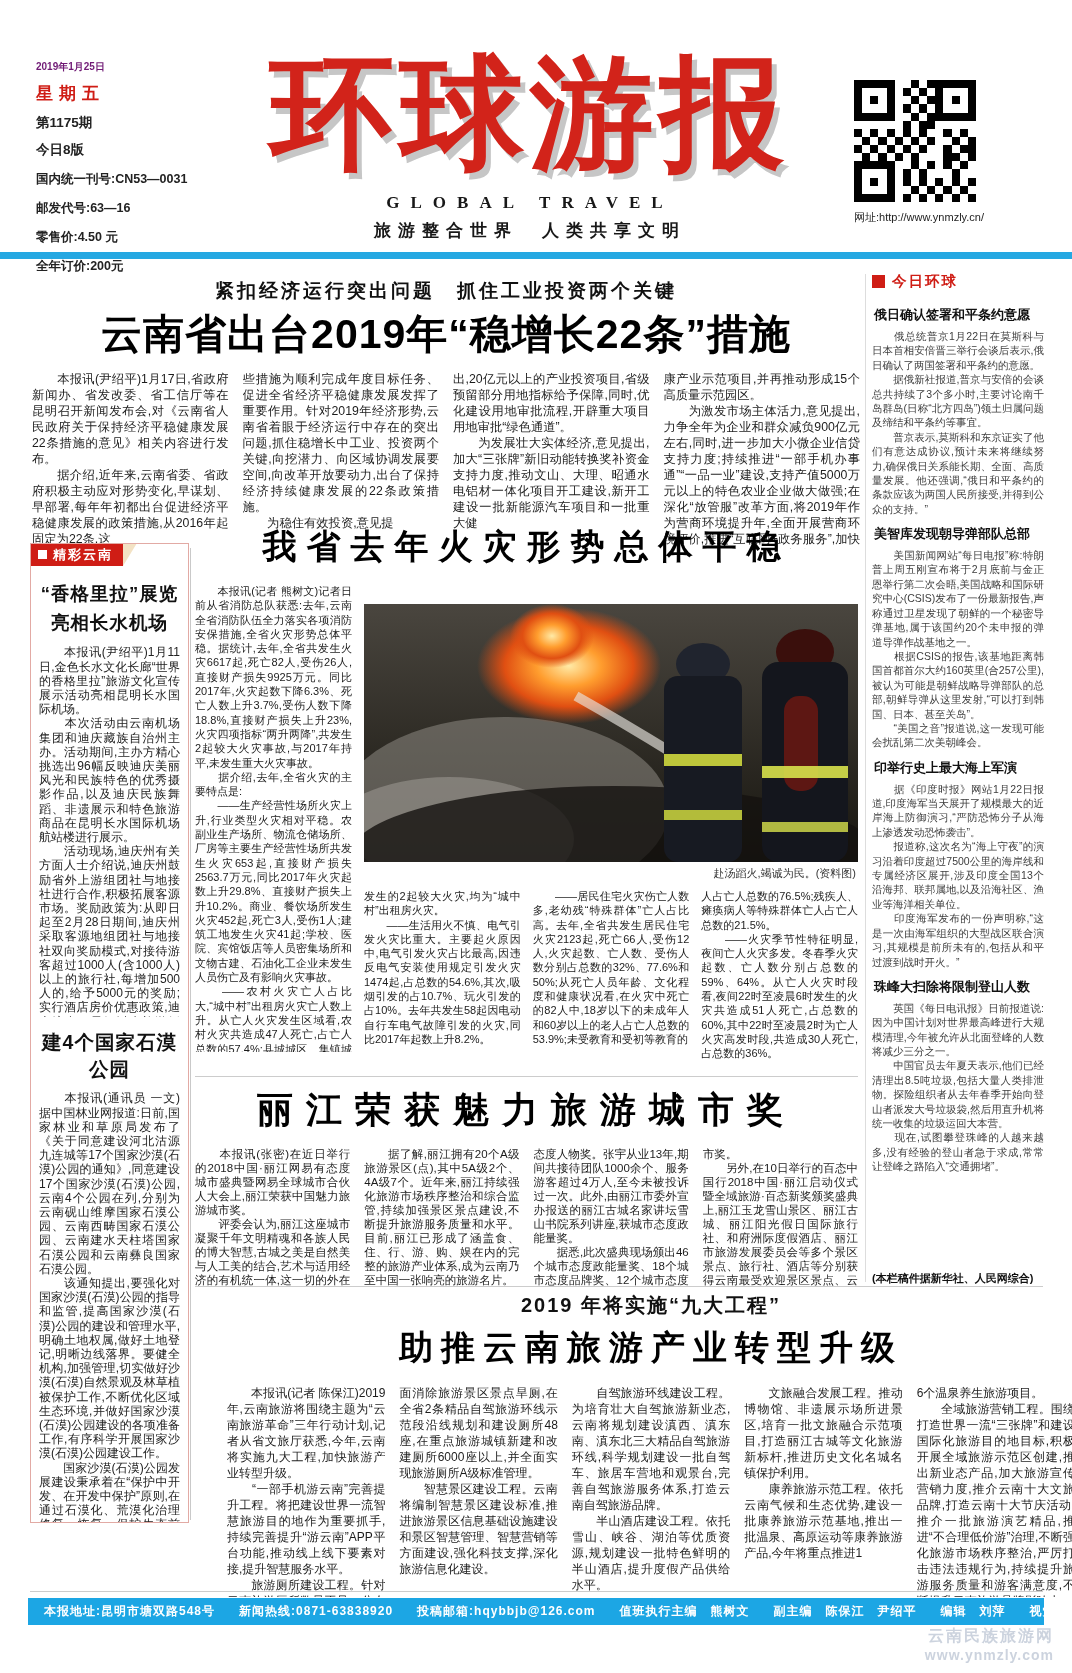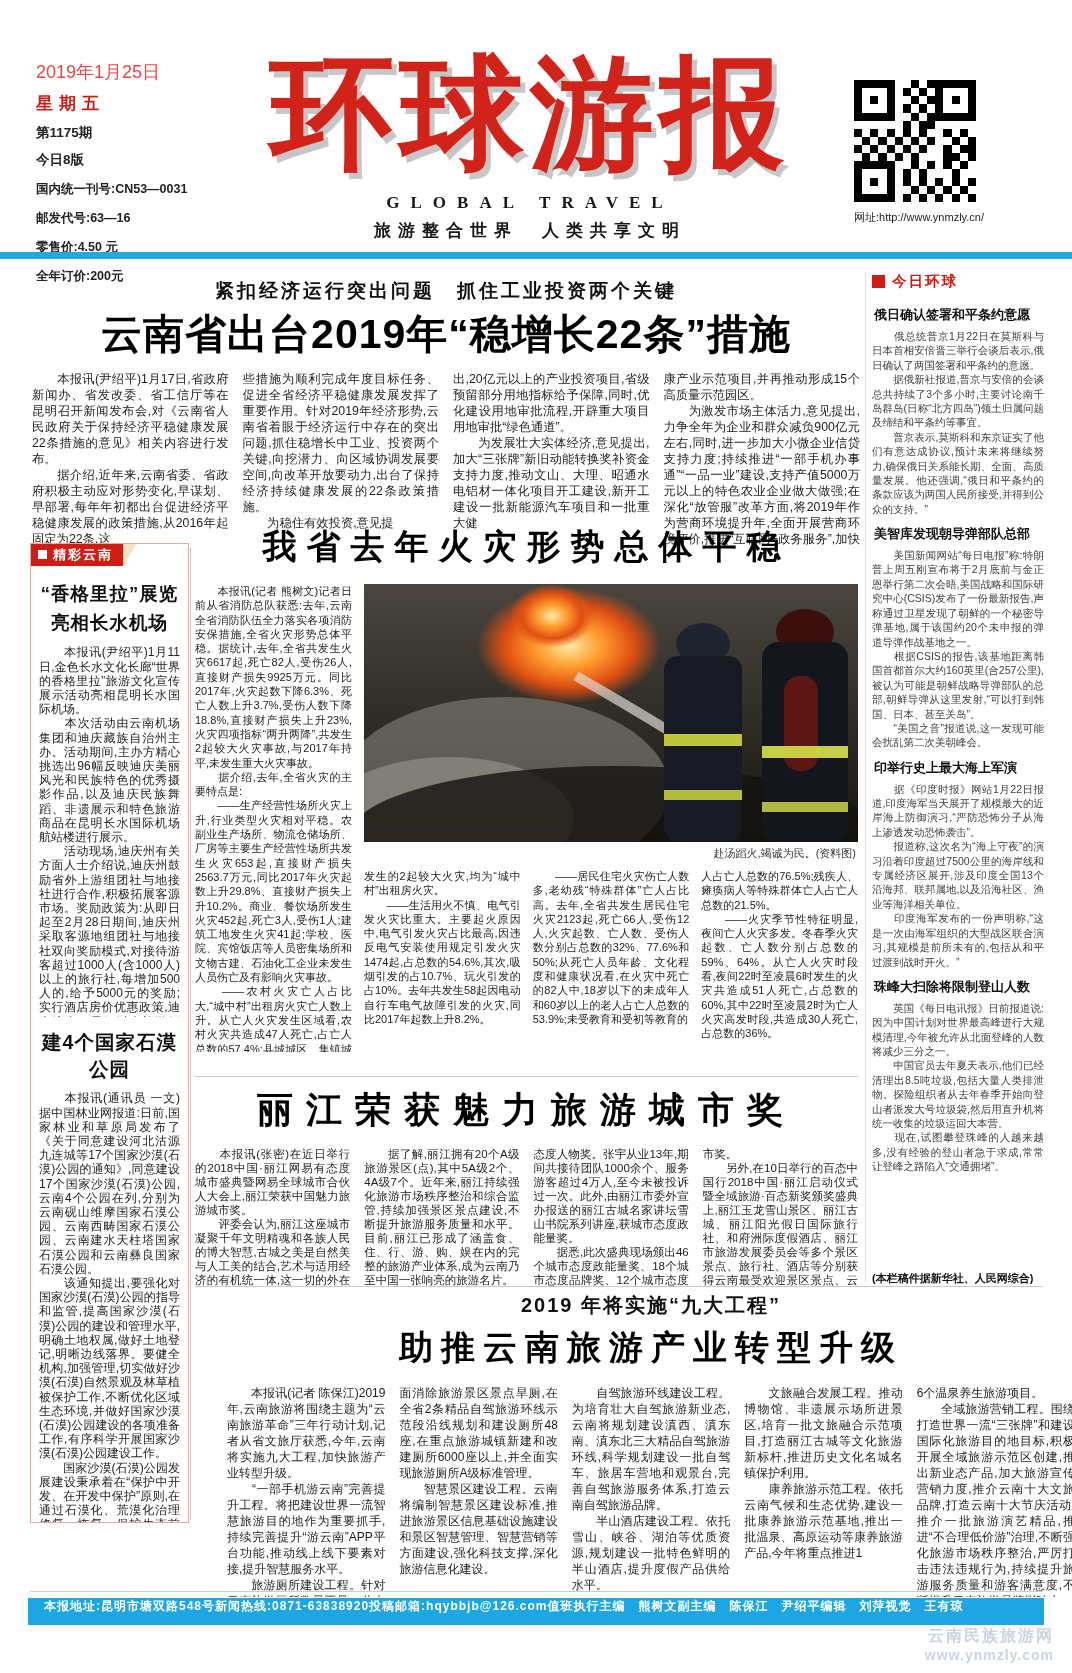--- a/index.html
+++ b/index.html
@@ -3,21 +3,21 @@
 <meta charset="utf-8">
 <style>
   html,body{margin:0;padding:0;background:#e8e8e8;}
   .page{position:relative;width:1072px;height:1673px;background:#ffffff;overflow:hidden;
         font-family:"Liberation Sans","DejaVu Sans",sans-serif;color:#1a1a1a;}
   .txt{white-space:pre-line;text-align:justify;}
 
   
   .masthead{position:absolute;left:30px;top:52px;width:1012px;height:198px;}
   .mh-left{position:absolute;left:6px;top:8px;width:210px;}
-  .mh-date{font-size:18px;font-weight:normal;color:#ef4444;}
+  .mh-date{font-size:10px;font-weight:bold;color:#701a75;}
   .mh-weekday{font-size:17px;font-weight:900;color:#cf1d15;letter-spacing:6px;margin-top:8px;}
   .mh-issue,.mh-pages{font-size:13.5px;font-weight:bold;color:#222;margin-top:9px;}
   .mh-meta{font-size:12.5px;font-weight:bold;color:#222;margin-top:12px;}
   .mh-center{position:absolute;left:210px;top:-6px;width:580px;text-align:center;}
   .mh-title{font-family:"Liberation Serif","DejaVu Serif",serif;font-size:124px;line-height:1.12;
             font-weight:900;color:#d2231a;letter-spacing:6px;text-shadow:5px 6px 0 #c6c6c6;}
   .mh-en{font-family:"Liberation Serif","DejaVu Serif",serif;font-size:17px;letter-spacing:11px;
          color:#181818;margin-top:8px;font-weight:bold;}
   .mh-slogan{font-size:17px;letter-spacing:7px;color:#181818;margin-top:6px;font-weight:bold;}
   .mh-qr{position:absolute;right:48px;top:28px;width:140px;text-align:left;}
@@ -50,21 +50,21 @@
   .sb-body{font-size:12px;line-height:14.2px;color:#222;overflow:hidden;}
   .sb-body1{height:372px;}
   .sb-title2{font-size:19.5px;font-weight:900;text-align:center;letter-spacing:1px;margin:12px 0 8px 0;color:#111;}
   .sb-body2{height:448px;}
 
   
   .fire-story{position:absolute;left:195px;top:524px;width:663px;}
   .fire-headline{font-size:34px;font-weight:900;text-align:center;letter-spacing:10px;margin:0 0 14px 0;color:#000;}
   .fire-grid{display:flex;gap:12px;}
   .fire-c1{width:157px;flex:none;height:468px;font-size:11px;line-height:14.3px;}
-  .fire-right{flex:1;}
+  .fire-right{flex:1;margin-top:20px;}
   .fire-photo{width:100%;height:258px;overflow:hidden;background:#25221e;}
   .fire-caption{font-size:11px;color:#333;text-align:right;margin:4px 2px 8px 0;}
   .fire-cols{display:flex;gap:12px;height:178px;overflow:hidden;}
   .fire-cols .col{font-size:11px;line-height:14.3px;}
 
   
   .lijiang-story{position:absolute;left:195px;top:1086px;width:663px;}
   .lj-headline{font-size:36px;font-weight:900;text-align:center;letter-spacing:13px;margin:0 0 12px 0;color:#000;}
   .lj-cols{height:140px;}
   .lj-cols .col{font-size:11.5px;line-height:14px;}
@@ -82,21 +82,21 @@
   .wc-header{color:#cf1d15;font-size:14.5px;font-weight:900;letter-spacing:2px;
              display:flex;align-items:center;margin-bottom:6px;}
   .wc-square{display:inline-block;width:13px;height:13px;background:#cf1d15;margin-right:7px;}
   .wc-items{flex:1;overflow:hidden;}
   .wc-title{font-size:13px;font-weight:900;color:#111;margin:10px 0 5px 2px;line-height:1.3;}
   .wc-body{font-size:10.5px;line-height:14.4px;color:#3d3d3d;}
   .wc-footnote{font-size:11px;font-weight:bold;color:#111;padding-top:6px;}
 
   
   .footer-bar{position:absolute;left:28px;top:1598px;width:1016px;height:27px;background:#1ca6e4;
-              display:flex;align-items:flex-start;padding:0 16px;box-sizing:border-box;}
+              display:flex;align-items:center;gap:24px;padding:0 16px;box-sizing:border-box;}
   .footer-bar span{color:#ffffff;font-size:12px;font-weight:bold;letter-spacing:1px;white-space:nowrap;}
   .watermark{position:absolute;right:18px;top:1626px;text-align:right;color:#ccd3de;font-weight:900;}
   .wm1{font-size:16px;letter-spacing:2px;}
   .wm2{font-size:14px;letter-spacing:1px;}
 </style>
 </head>
 <body>
 
 <div class="page">
 

